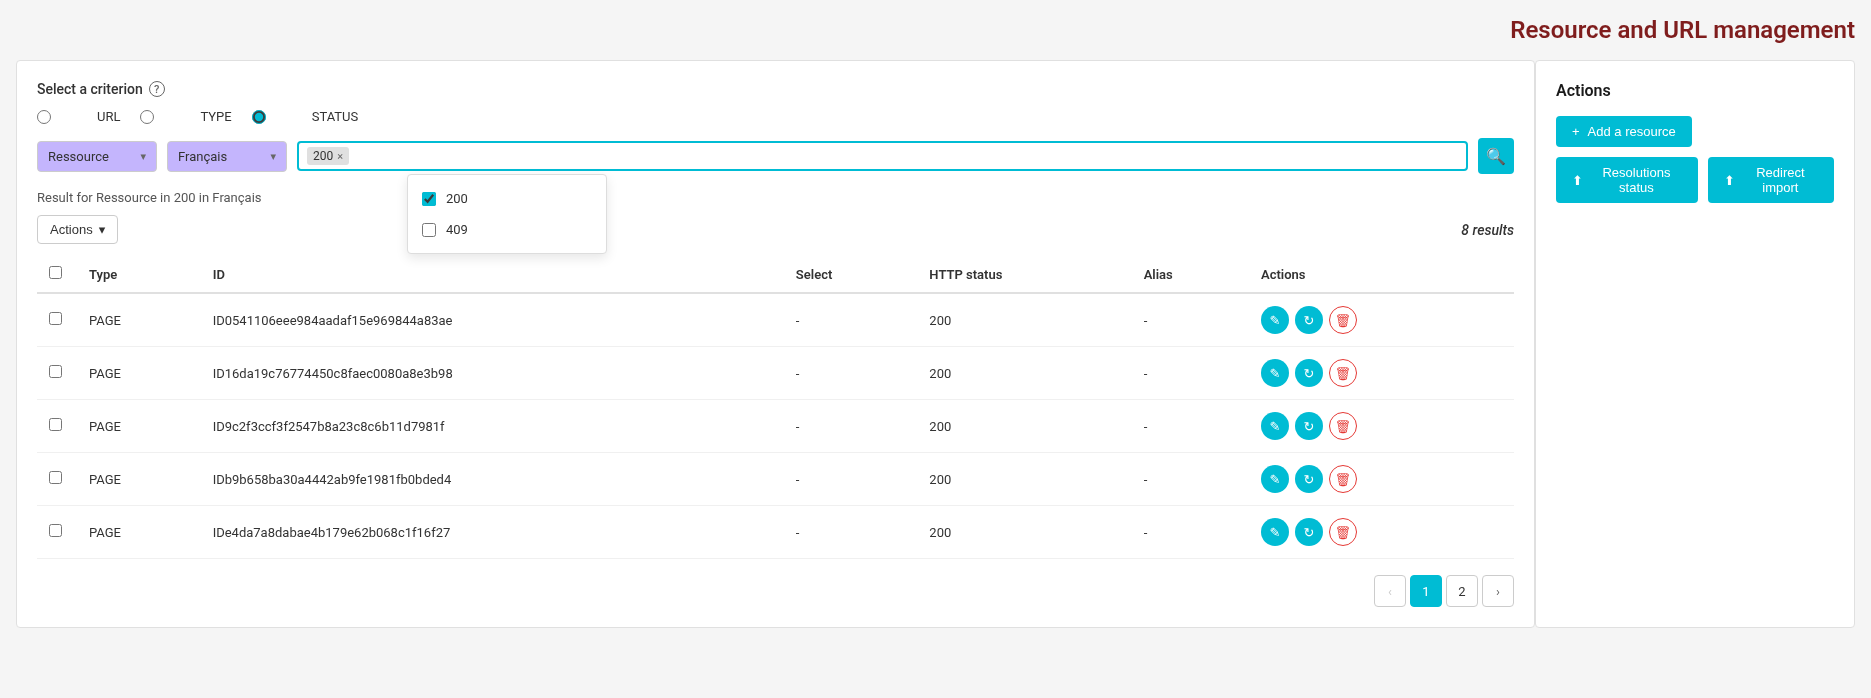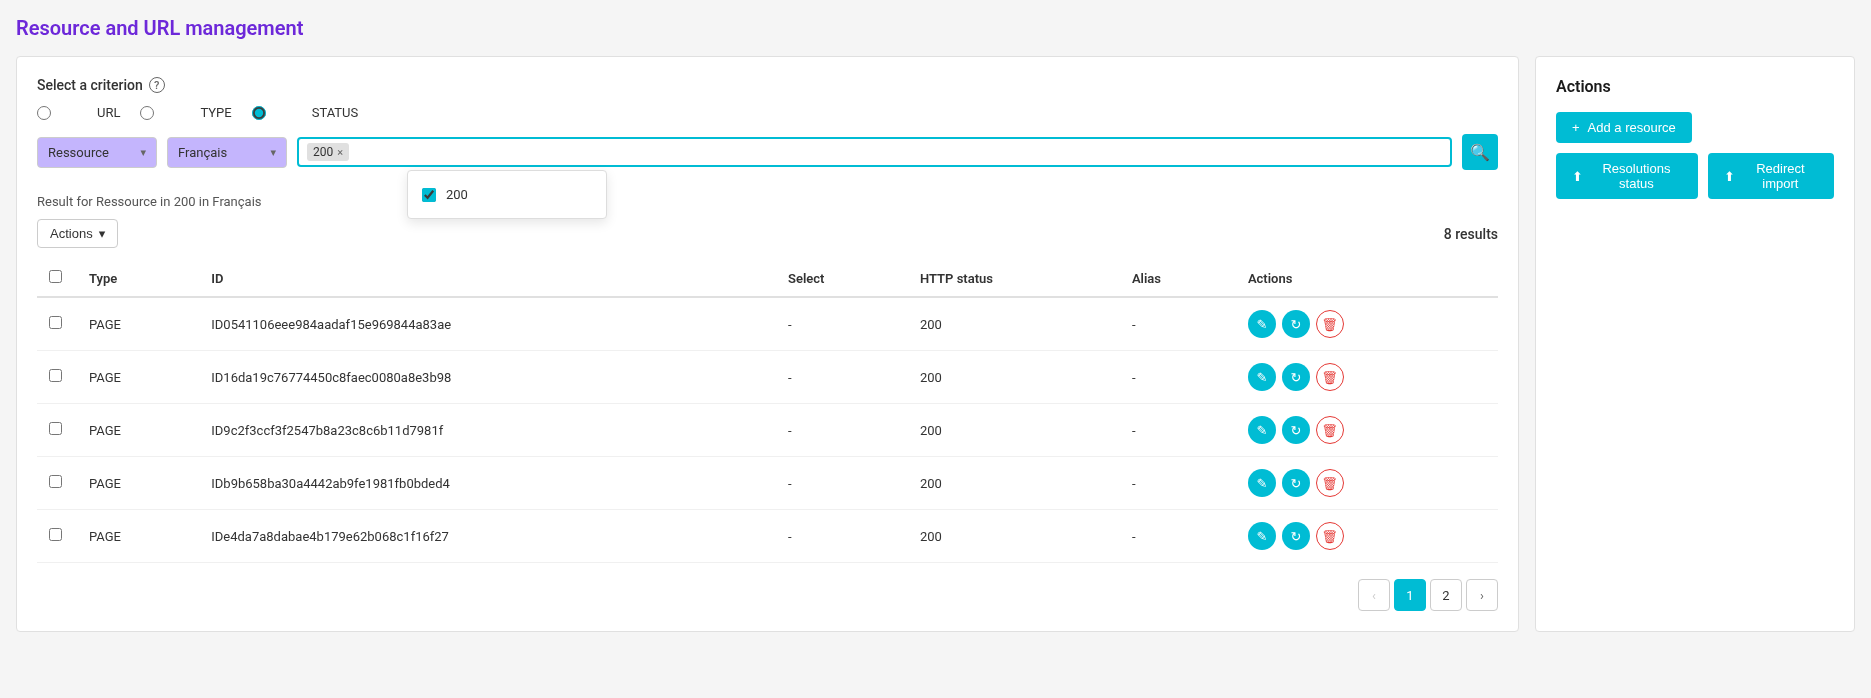--- a/index.html
+++ b/index.html
@@ -1,21 +1,21 @@
 <!DOCTYPE html>
 <html><head>
   <meta charset="utf-8">
   <style>
     * { box-sizing: border-box; margin: 0; padding: 0; }
     body { font-family: -apple-system, BlinkMacSystemFont, 'Segoe UI', Roboto, sans-serif; background: #f5f5f5; font-size: 14px; color: #333; }
     
     .page-container { padding: 16px; max-width: 1871px; }
-    .page-title { font-size: 20px; font-weight: 600; margin-bottom: 16px; color: #6d28d9; }
-    
-    .main-layout { display: flex; gap: 16px; }
+    .page-title { font-size: 24px; font-weight: 600; margin-bottom: 16px; color: #7f1d1d; text-align: right; }
+    
+    .main-layout { display: flex; gap: 0; }
     
     .left-panel { flex: 1; background: #fff; border: 1px solid #e0e0e0; border-radius: 4px; padding: 20px; position: relative; }
     .right-panel { width: 320px; background: #fff; border: 1px solid #e0e0e0; border-radius: 4px; padding: 20px; }
     
     .criterion-label { font-size: 14px; font-weight: 500; margin-bottom: 12px; display: flex; align-items: center; gap: 6px; }
     .criterion-label .help-icon { display: inline-flex; align-items: center; justify-content: center; width: 16px; height: 16px; border-radius: 50%; border: 1px solid #666; font-size: 11px; color: #666; cursor: pointer; }
     
     .radio-group { display: flex; gap: 20px; margin-bottom: 14px; align-items: center; }
     .radio-item { display: flex; align-items: center; gap: 6px; cursor: pointer; }
     .radio-item input[type="radio"] { accent-color: #00bcd4; width: 14px; height: 14px; }
@@ -30,25 +30,25 @@
     .tag { display: inline-flex; align-items: center; background: #e0e0e0; border-radius: 3px; padding: 2px 6px; font-size: 12px; margin-right: 4px; gap: 4px; }
     .tag .remove { cursor: pointer; color: #666; font-size: 11px; }
     .tag-input input { border: none; outline: none; font-size: 13px; flex: 1; min-width: 40px; }
     
     .search-btn { background: #00bcd4; border: none; border-radius: 4px; width: 36px; height: 36px; display: flex; align-items: center; justify-content: center; cursor: pointer; color: #fff; font-size: 16px; }
     
     .dropdown-menu { position: absolute; top: 100%; left: 370px; background: #fff; border: 1px solid #ddd; border-radius: 4px; box-shadow: 0 4px 12px rgba(0,0,0,0.1); z-index: 100; min-width: 200px; padding: 8px 0; }
     .dropdown-item { display: flex; align-items: center; gap: 10px; padding: 8px 14px; cursor: pointer; font-size: 13px; }
     .dropdown-item input[type="checkbox"] { accent-color: #00bcd4; width: 14px; height: 14px; }
     
-    .result-text { font-size: 13px; color: #555; margin: 24px 0 10px; }
+    .result-text { font-size: 13px; color: #555; margin: 16px 0 10px; }
     
     .actions-bar { display: flex; align-items: center; justify-content: space-between; margin-bottom: 12px; }
     .actions-dropdown-btn { display: flex; align-items: center; gap: 6px; border: 1px solid #ccc; border-radius: 4px; padding: 6px 12px; background: #fff; cursor: pointer; font-size: 13px; color: #333; }
-    .results-count { font-size: 14px; font-weight: 500; color: #333; }
+    .results-count { font-size: 14px; font-weight: 500; color: #333; font-style: italic; }
     
     .data-table { width: 100%; border-collapse: collapse; }
     .data-table th { text-align: left; padding: 10px 12px; font-size: 13px; font-weight: 600; color: #333; border-bottom: 2px solid #e0e0e0; background: #fff; }
     .data-table td { padding: 12px 12px; font-size: 13px; color: #333; border-bottom: 1px solid #f0f0f0; vertical-align: middle; }
     .data-table th:first-child, .data-table td:first-child { width: 40px; }
     
     .action-icons { display: flex; align-items: center; gap: 6px; }
     .action-icon { width: 28px; height: 28px; border-radius: 50%; display: flex; align-items: center; justify-content: center; cursor: pointer; font-size: 13px; }
     .action-icon.edit { background: #00bcd4; color: #fff; }
     .action-icon.refresh { background: #00bcd4; color: #fff; }
@@ -118,20 +118,24 @@
         </div>
 
         <button class="search-btn">
           <span>🔍</span>
         </button>
 
         <div class="dropdown-menu">
           <div class="dropdown-item">
             <input type="checkbox" checked="" style="">
             <span>200</span>
+          </div>
+          <div class="dropdown-item">
+            <input type="checkbox" style="">
+            <span>409</span>
           </div>
         </div>
       </div>
 
       <p class="result-text">Result for Ressource in 200 in Français</p>
 
       <div class="actions-bar">
         <button class="actions-dropdown-btn">
           <span>Actions</span>
           <span>▾</span>

